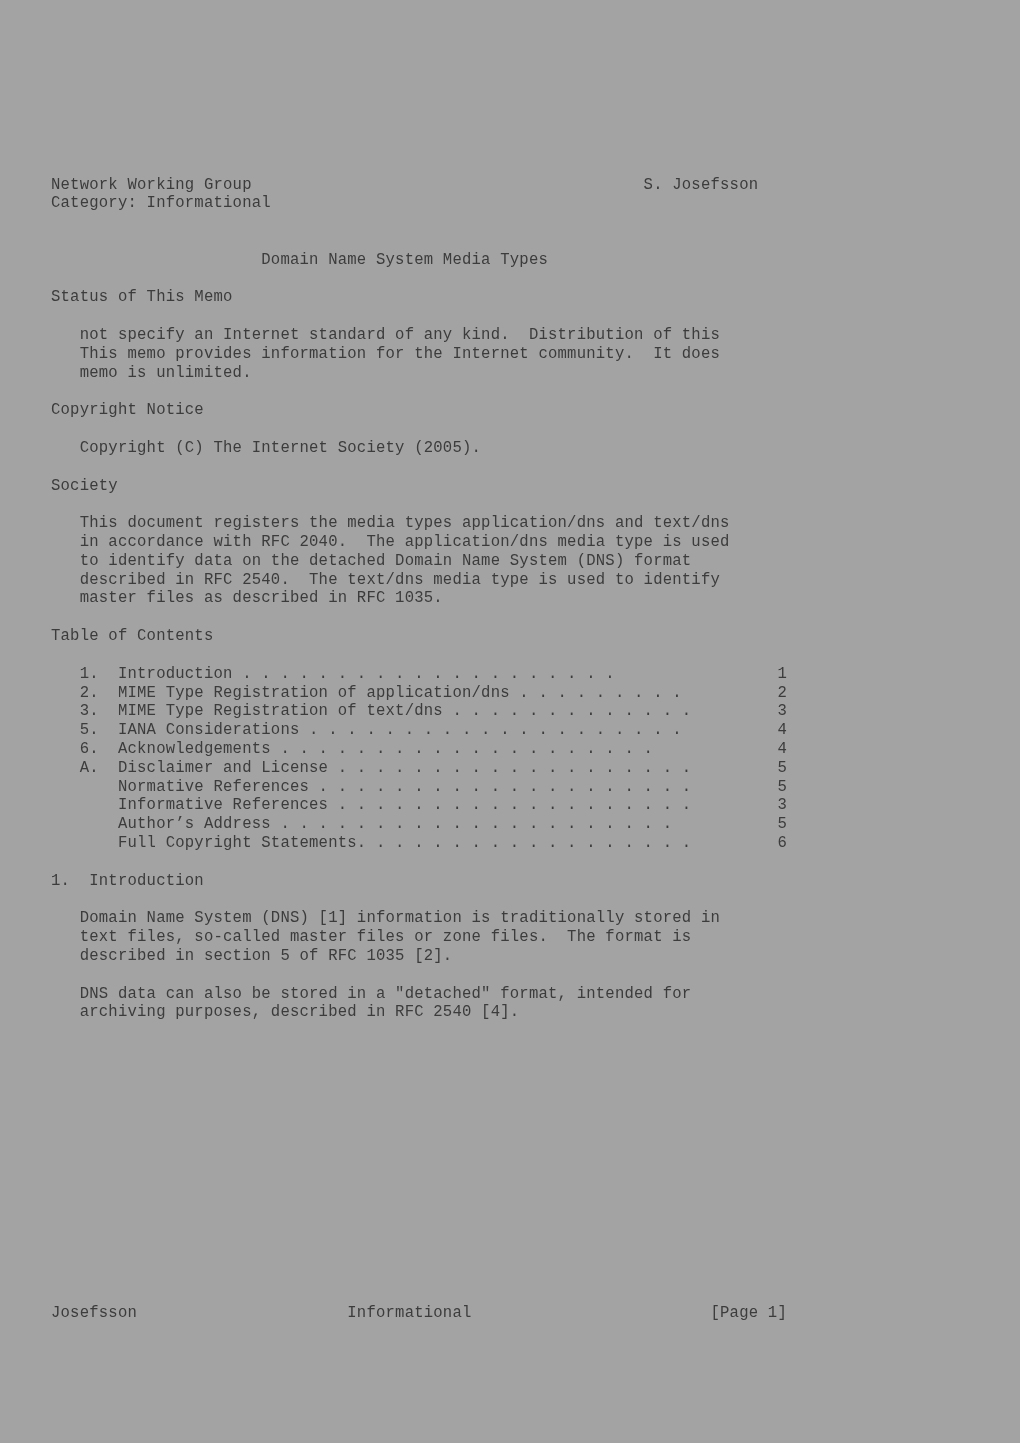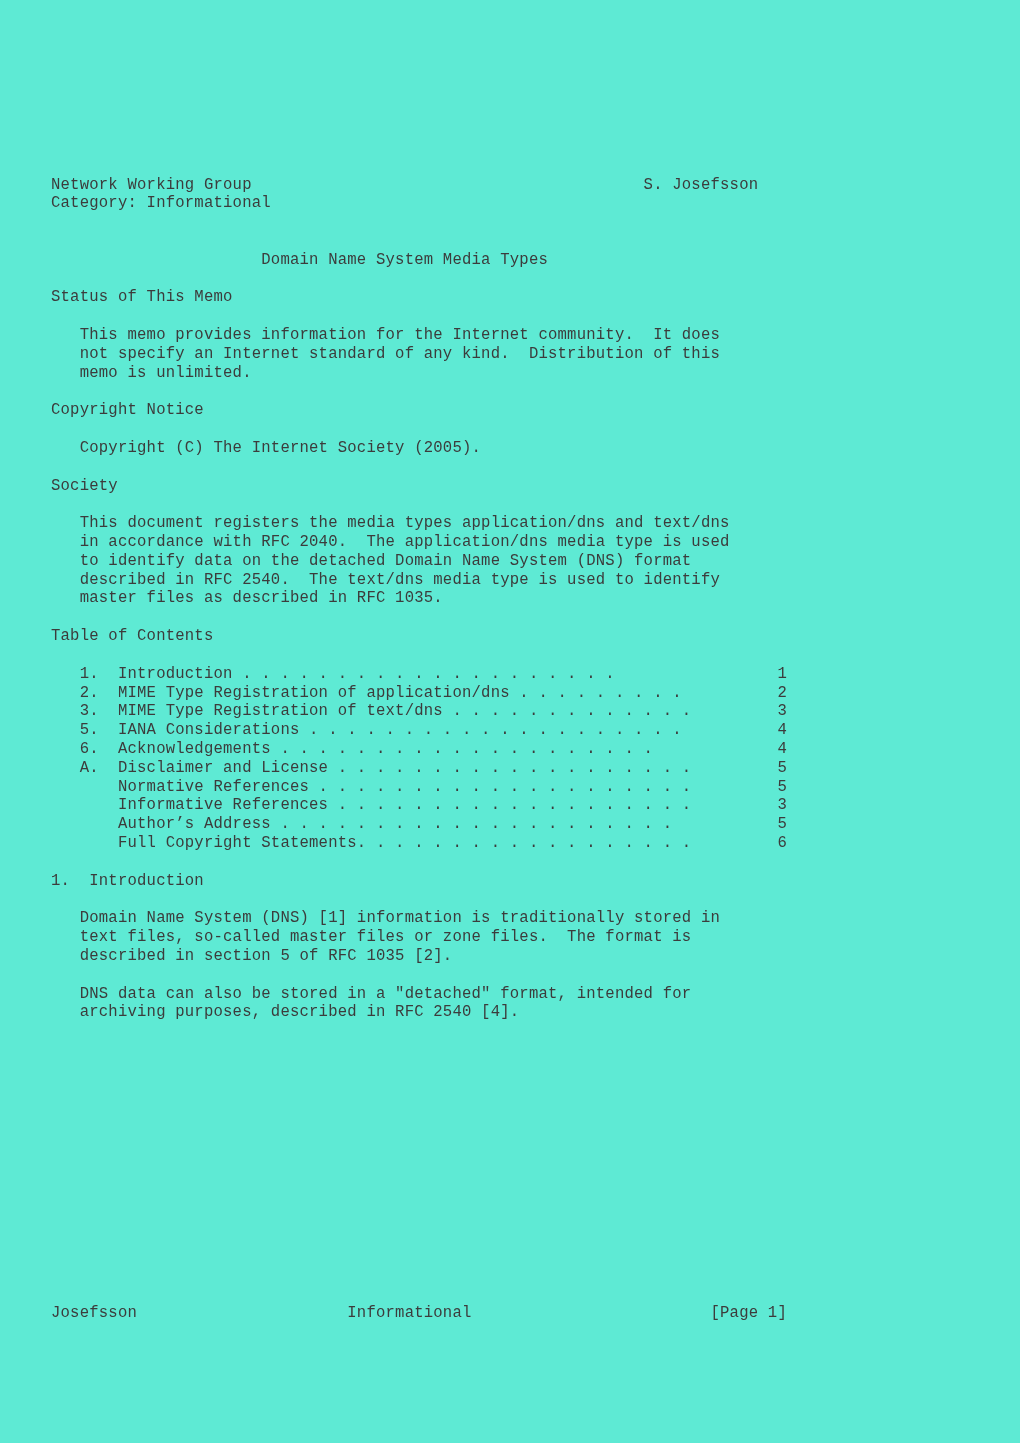--- a/index.html
+++ b/index.html
@@ -11,21 +11,21 @@
   body {
     width: 1020px;
     height: 1443px;
     overflow: hidden;
     font-family: "Liberation Mono", "DejaVu Sans Mono", monospace;
   }
   #page {
     position: relative;
     width: 1020px;
     height: 1443px;
-    background: #5eead4;
+    background: #a3a3a3;
   }
   
   #rfc-text {
     position: absolute;
     left: 51px;
     top: 160px;
     width: 900px;
     font-family: "Liberation Mono", "DejaVu Sans Mono", monospace;
     font-size: 15.6px;
     line-height: 18.82px;
@@ -49,22 +49,22 @@
 
 <div id="page">
   <pre id="rfc-text"><span class="doc-line">Network Working Group                                         S. Josefsson
 </span><span class="doc-line">Category: Informational
 </span><span class="blank-line">
 </span><span class="blank-line">
 </span><span class="doc-line">                      Domain Name System Media Types
 </span><span class="blank-line">
 </span><span class="doc-line">Status of This Memo
 </span><span class="blank-line">
+</span><span class="doc-line">   not specify an Internet standard of any kind.  Distribution of this
 </span><span class="doc-line">   This memo provides information for the Internet community.  It does
-</span><span class="doc-line">   not specify an Internet standard of any kind.  Distribution of this
 </span><span class="doc-line">   memo is unlimited.
 </span><span class="blank-line">
 </span><span class="doc-line">Copyright Notice
 </span><span class="blank-line">
 </span><span class="doc-line">   Copyright (C) The Internet Society (2005).
 </span><span class="blank-line">
 </span><span class="doc-line">Society
 </span><span class="blank-line">
 </span><span class="doc-line">   This document registers the media types application/dns and text/dns
 </span><span class="doc-line">   in accordance with RFC 2040.  The application/dns media type is used

